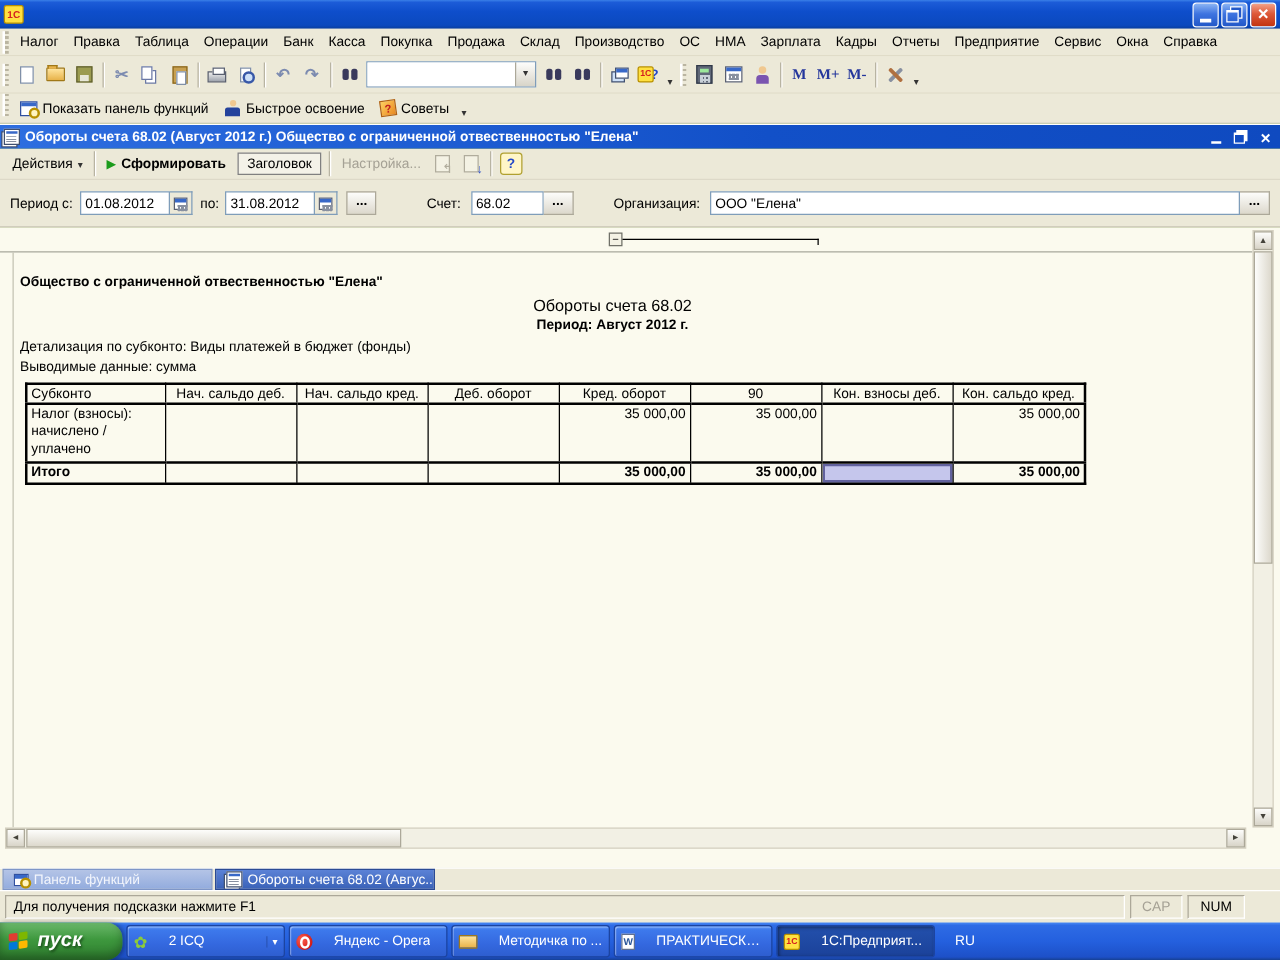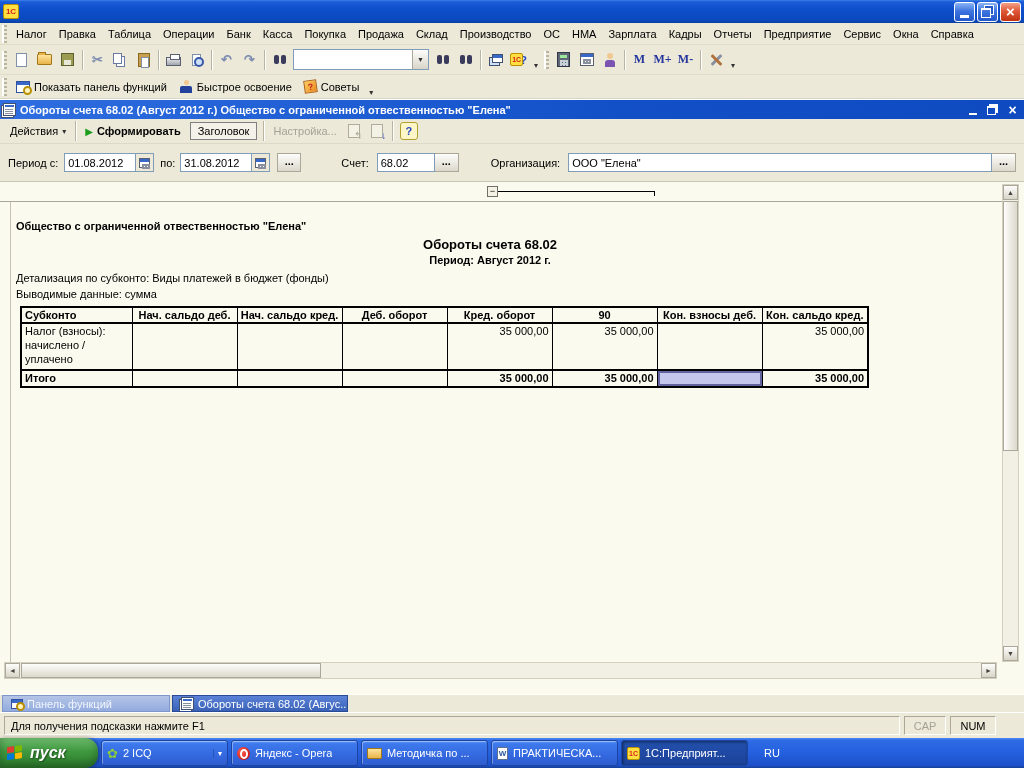--- a/index.html
+++ b/index.html
@@ -23,21 +23,21 @@
   .wb.close::after{content:"×";font-size:15px;font-weight:bold;line-height:1}
 
   
   .menubar{position:absolute;top:23px;left:0;width:1024px;height:22px;background:#ECE9D8;display:flex;align-items:center;border-bottom:1px solid #E0DCC8}
   .mi{padding:3px 6px;white-space:nowrap;cursor:default}
   .grip{width:5px;height:18px;margin:0 3px 0 2px;
     background:repeating-linear-gradient(180deg,#BAB5A1 0 2px,transparent 2px 4px);border-left:2px solid #fff;flex:0 0 auto}
 
   
   .tb1{position:absolute;top:45px;left:0;width:1024px;height:30px;background:#ECE9D8;display:flex;align-items:center;border-bottom:1px solid #E0DCC8}
-  .tb2{position:absolute;top:75px;left:0;width:1024px;height:24px;background:#ECE9D8;display:flex;align-items:center;border-bottom:1px solid #D8D4C4}
+  .tb2{position:absolute;top:75px;left:0;width:1024px;height:24px;background:#ECE9D8;display:flex;border-bottom:1px solid #D8D4C4}
   .tbtn{width:23px;height:23px;display:flex;align-items:center;justify-content:center;flex:0 0 auto;position:relative}
   .sep{width:1px;height:20px;background:#B8B4A2;box-shadow:1px 0 0 #fff;margin:0 3px;flex:0 0 auto}
   .glyph{font-size:13px;color:#7C8BB0;font-weight:bold}
   .mtxt{color:#24369C;font-weight:bold;font-size:12px;font-family:"Liberation Serif",serif}
   .moreb{width:12px;display:flex;align-items:flex-end;justify-content:center;height:20px;font-size:8px;color:#333}
 
   
   .i-page{width:11px;height:14px;background:#fff;border:1px solid #8090A8}
   .i-folder{width:15px;height:11px;background:linear-gradient(#FFE49C,#E8B34A);border:1px solid #A07818;border-radius:1px;position:relative}
   .i-folder::before{content:"";position:absolute;top:-3px;left:0;width:6px;height:2px;background:#E8B34A;border:1px solid #A07818;border-bottom:0}
@@ -116,27 +116,27 @@
 
   
   .report{position:absolute;top:82px;left:0;right:0;height:513px;background:#FBFAEE;color:#000}
   .gstrip{position:absolute;top:0;left:0;right:22px;height:20px;border-bottom:1px solid #A8A89C}
   .collapse-w{position:absolute;left:487px;top:4px;display:flex;align-items:center}
   .cbox{width:11px;height:11px;border:1px solid #707068;background:#F4F2E4;font-size:9px;line-height:9px;text-align:center}
   .cline{width:157px;height:1px;background:#000;position:relative}
   .cline::after{content:"";position:absolute;right:0;top:0;width:1px;height:5px;background:#000}
   .gutterline{position:absolute;left:10px;top:20px;bottom:33px;width:1px;background:#C4C2B2}
   .r-org{position:absolute;left:16px;top:38px;font-weight:bold}
-  .r-title{position:absolute;left:20px;top:55px;width:940px;text-align:center;font-weight:bold;font-size:13px}
+  .r-title{position:absolute;left:20px;top:55px;width:940px;text-align:center;font-weight:normal;font-size:13px}
   .r-period{position:absolute;left:20px;top:72px;width:940px;text-align:center;font-weight:bold}
   .r-detail{position:absolute;left:16px;top:90px}
   .r-data{position:absolute;left:16px;top:106px}
   .rt{position:absolute;left:20px;top:124px;border-collapse:collapse;table-layout:fixed;font-size:11px;line-height:14px;border:2px solid #000;background:#FBFAEE}
   .rt th,.rt td{border:1px solid #000;padding:0 3px;vertical-align:top;overflow:hidden}
-  .rt th{border-bottom:2px solid #000;font-weight:bold;text-align:center;height:16px;white-space:nowrap}
+  .rt th{border-bottom:2px solid #000;font-weight:normal;text-align:center;height:16px;white-space:nowrap}
   .rt th.c0{text-align:left}
   .rt tr.r1 td{height:47px}
   .rt tr.total td{border-top:2px solid #000;font-weight:bold;height:17px}
   .rt .num{text-align:right;white-space:nowrap}
   .rt td.sel{background:#C5C6EC;box-shadow:inset 0 0 0 2px #62629E}
 
   
   .vscroll{position:absolute;top:2px;right:5px;width:17px;bottom:33px;background:#F2F0E4;border:1px solid #D4D0C0}
   .hscroll{position:absolute;left:4px;right:27px;bottom:16px;height:17px;background:#F2F0E4;border:1px solid #D4D0C0}
   .sbtn{position:absolute;width:15px;height:15px;background:linear-gradient(180deg,#FDFDFB,#D8D4C8);border:1px solid #ACA899;
@@ -165,21 +165,21 @@
     background:linear-gradient(180deg,#4A8AF4 0%,#2E6BE5 8%,#2460DE 50%,#1D50C8 92%,#164094 100%);display:flex;align-items:center;color:#fff}
   .start{height:30px;width:98px;flex:0 0 auto;border-radius:0 13px 13px 0;
     background:linear-gradient(180deg,#6CB96C 0%,#3E983E 45%,#2E7D2E 100%);
     display:flex;align-items:center;gap:6px;padding:0 10px 0 7px;font-style:italic;font-weight:bold;font-size:16px;
     text-shadow:1px 1px 2px #1A4A1A;box-shadow:inset 0 -4px 8px rgba(0,0,0,.28),2px 0 4px rgba(0,0,0,.35)}
   .winflag{width:17px;height:15px;display:grid;grid-template-columns:7px 7px;grid-template-rows:6px 6px;gap:1px;transform:skewY(-8deg);flex:0 0 auto}
   .winflag i{border-radius:1px}
   .wf1{background:#E03C31}.wf2{background:#7DB700}.wf3{background:#0078D7}.wf4{background:#FFB900}
   .tkb{height:24px;flex:0 0 127px;margin-left:3px;border-radius:3px;
     background:linear-gradient(180deg,#639AF8 0%,#3D79EC 12%,#3468DF 60%,#2E5ECF 100%);
-    border:1px solid #1C44A0;display:flex;align-items:center;padding:12px 5px;font-size:11px;gap:5px;overflow:hidden;
+    border:1px solid #1C44A0;display:flex;align-items:center;padding:12px 5px;font-size:11px;gap:17px;overflow:hidden;
     box-shadow:inset 1px 1px 0 rgba(255,255,255,.35)}
   .tkb.active{background:linear-gradient(180deg,#2350AC,#1B429A);box-shadow:inset 1px 1px 3px rgba(0,0,0,.5)}
   .tkb .lbl{white-space:nowrap;overflow:hidden;text-overflow:ellipsis}
   .tkb .drop{margin-left:auto;border-left:1px solid #2A55B8;padding-left:4px;font-size:8px}
   .ticq{color:#8CCB3A;font-size:13px;line-height:1;flex:0 0 auto}
   .ticq::after{content:"✿"}
   .topera{width:13px;height:13px;border-radius:50%;background:radial-gradient(circle at 35% 35%,#FF6050,#C00000);position:relative;flex:0 0 auto}
   .topera::after{content:"";position:absolute;left:3px;top:2px;width:4px;height:6px;border:2px solid #fff;border-radius:50%}
   .tfolder{width:15px;height:11px;background:linear-gradient(#FFE49C,#E8B34A);border:1px solid #A07818;border-radius:1px;flex:0 0 auto}
   .tword{width:11px;height:13px;background:#fff;border:1px solid #607090;color:#2B579A;font-weight:bold;font-size:8px;text-align:center;line-height:12px;flex:0 0 auto}

